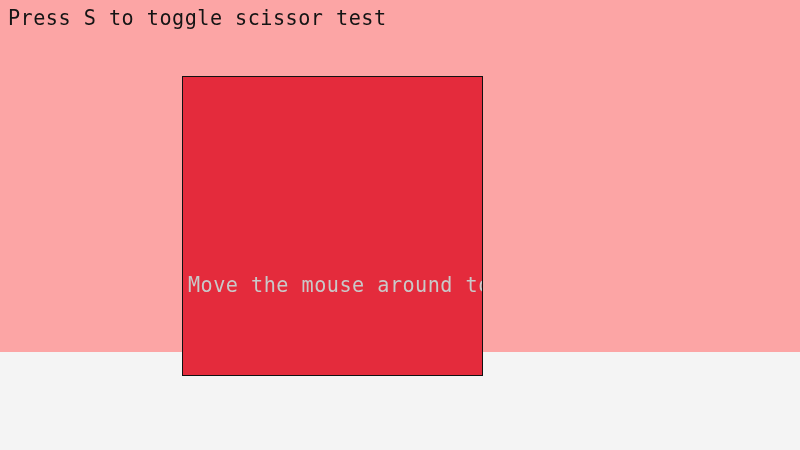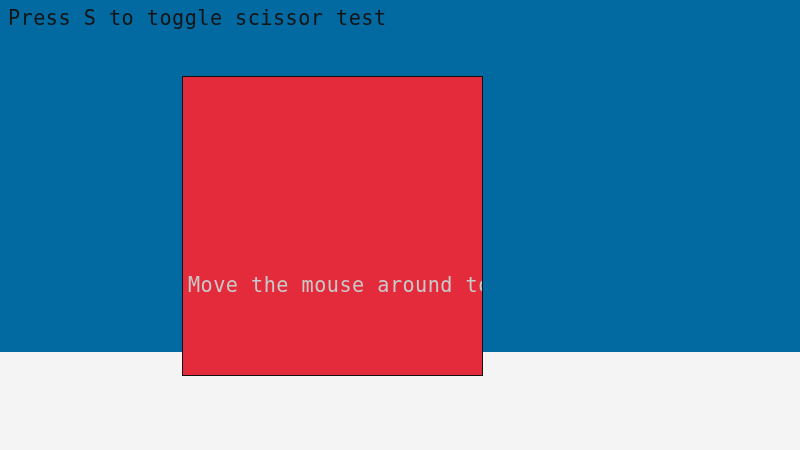--- a/index.html
+++ b/index.html
@@ -18,21 +18,21 @@
     -webkit-font-smoothing: none;
     font-smooth: never;
   }
 
   #app-canvas {
     position: absolute;
     left: 0;
     top: 0;
     width: 800px;
     height: 352px;
-    background: #0369a1;
+    background: #fca5a5;
   }
 
   
   #hud-instruction {
     position: absolute;
     left: 8px;
     top: 6px;
     color: #141414;
     font-family: "DejaVu Sans Mono", "Liberation Mono", monospace;
     font-size: 21px;

